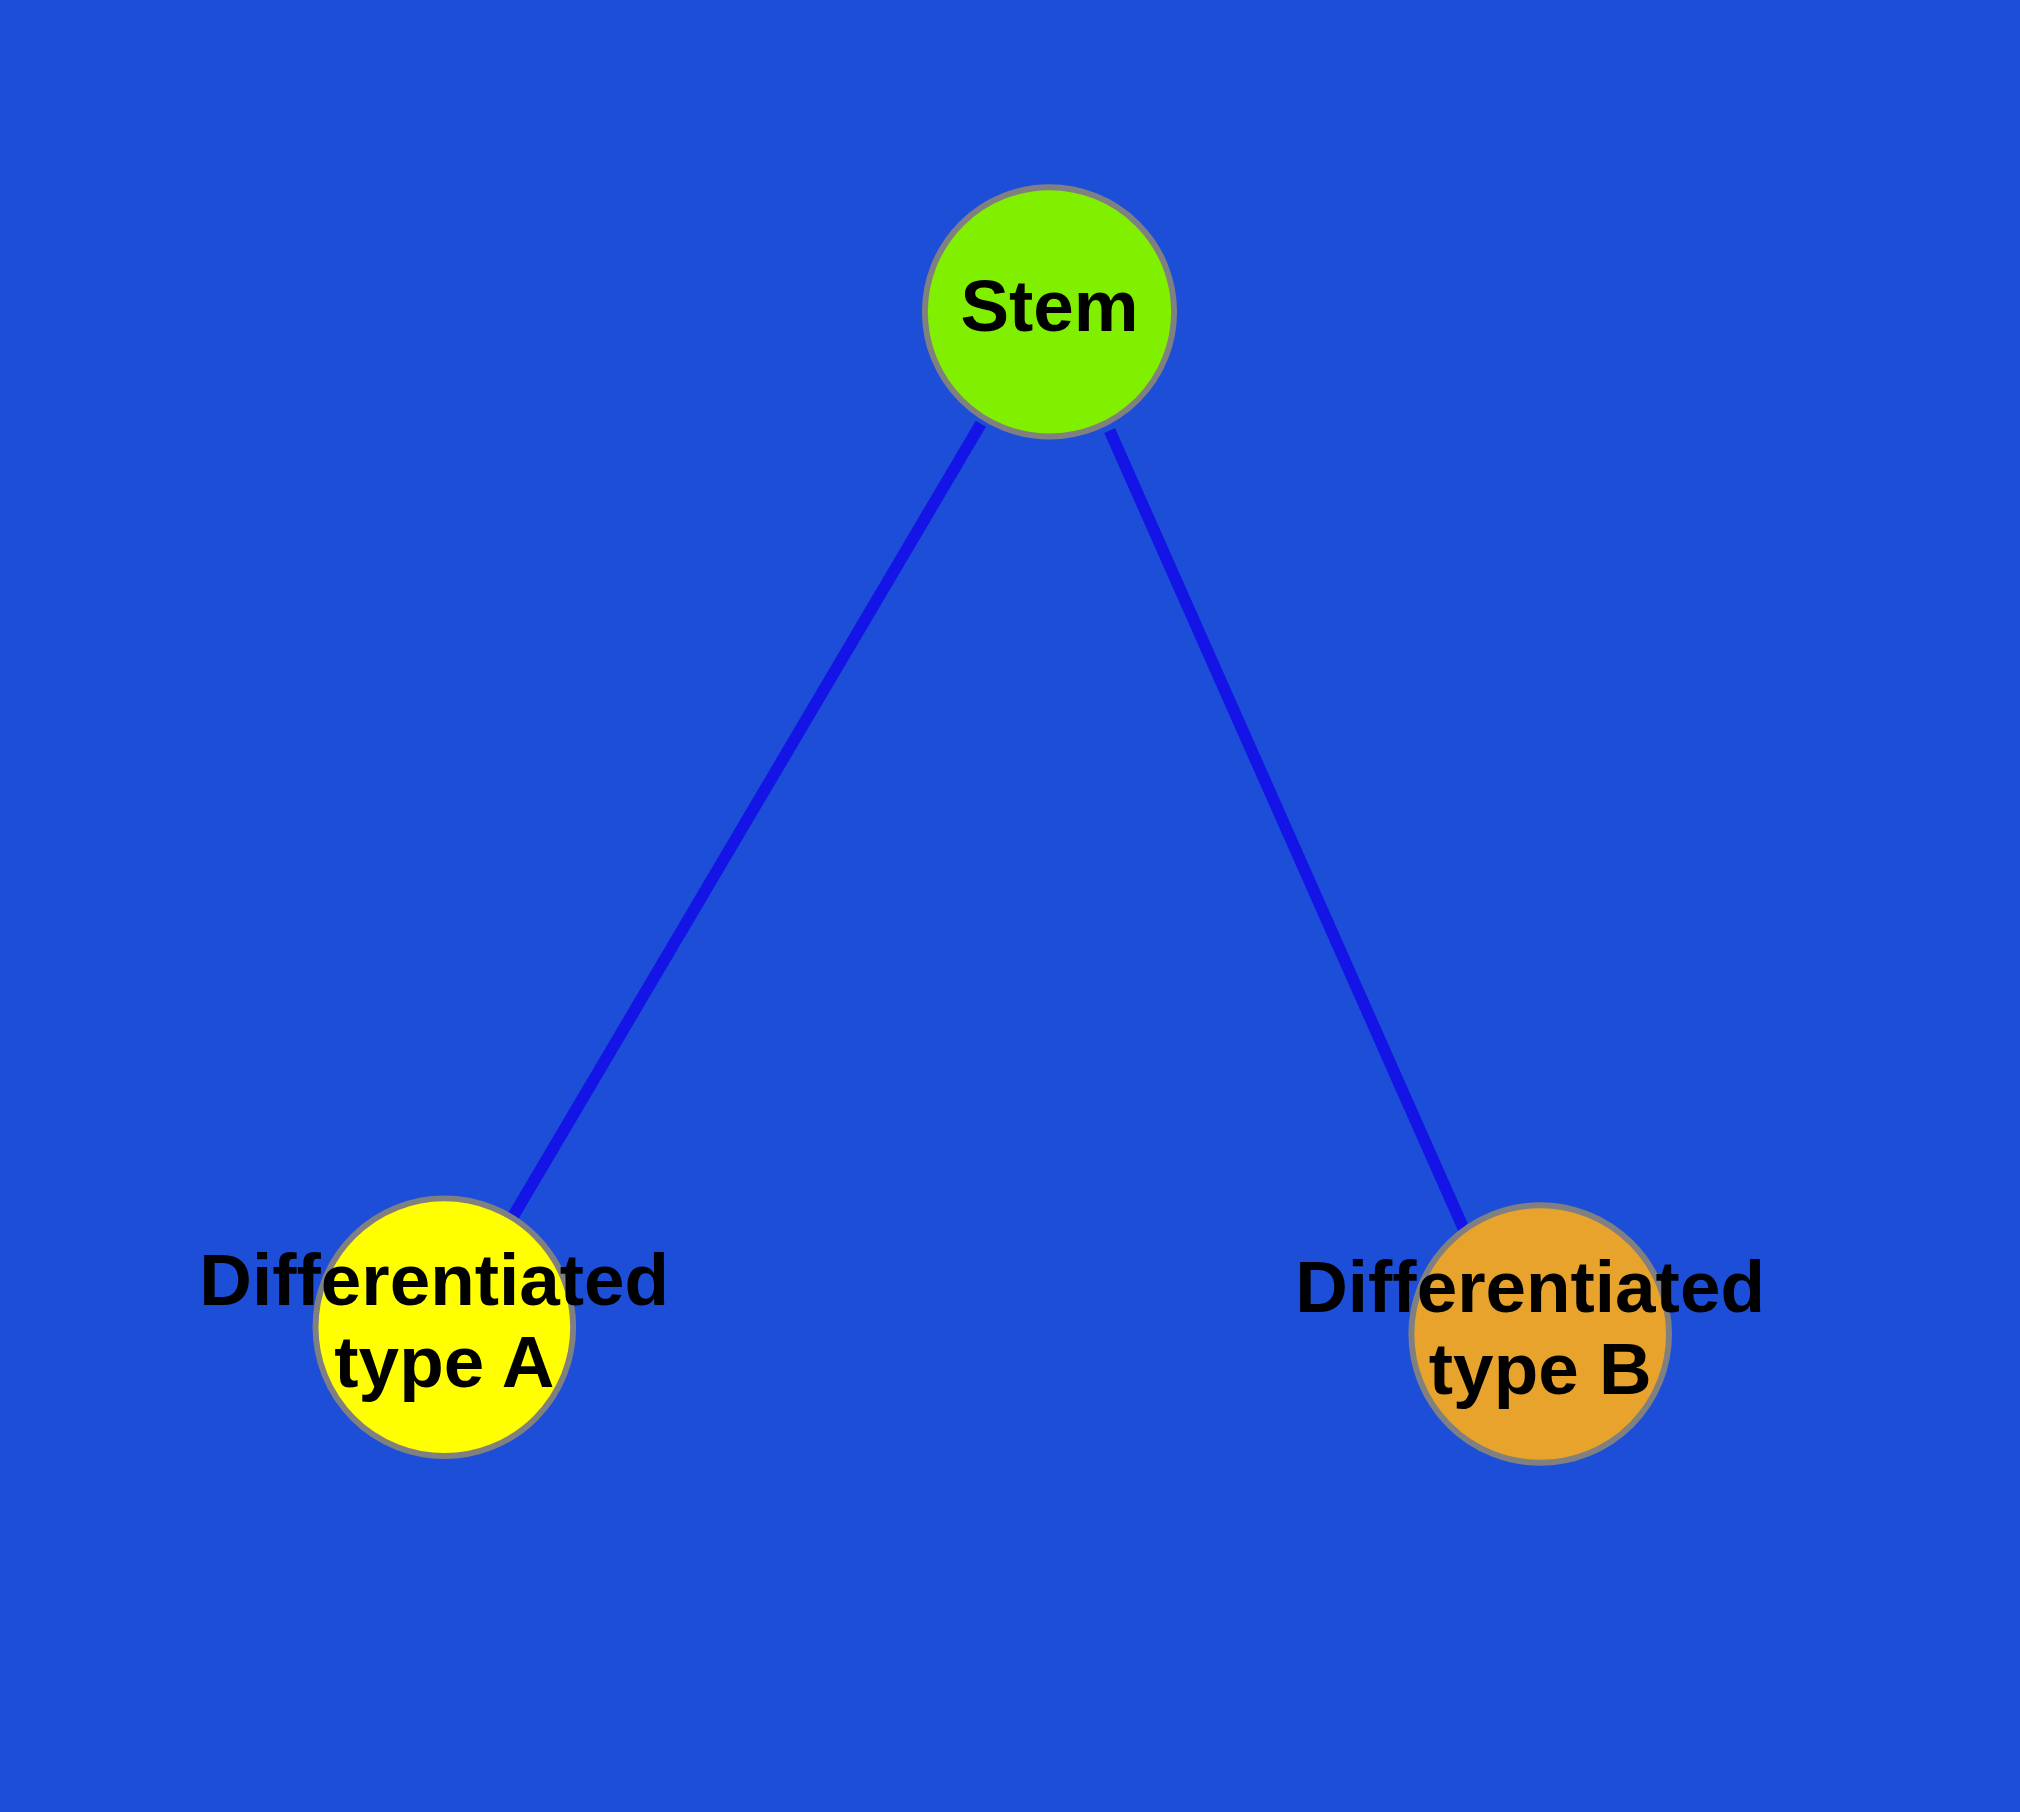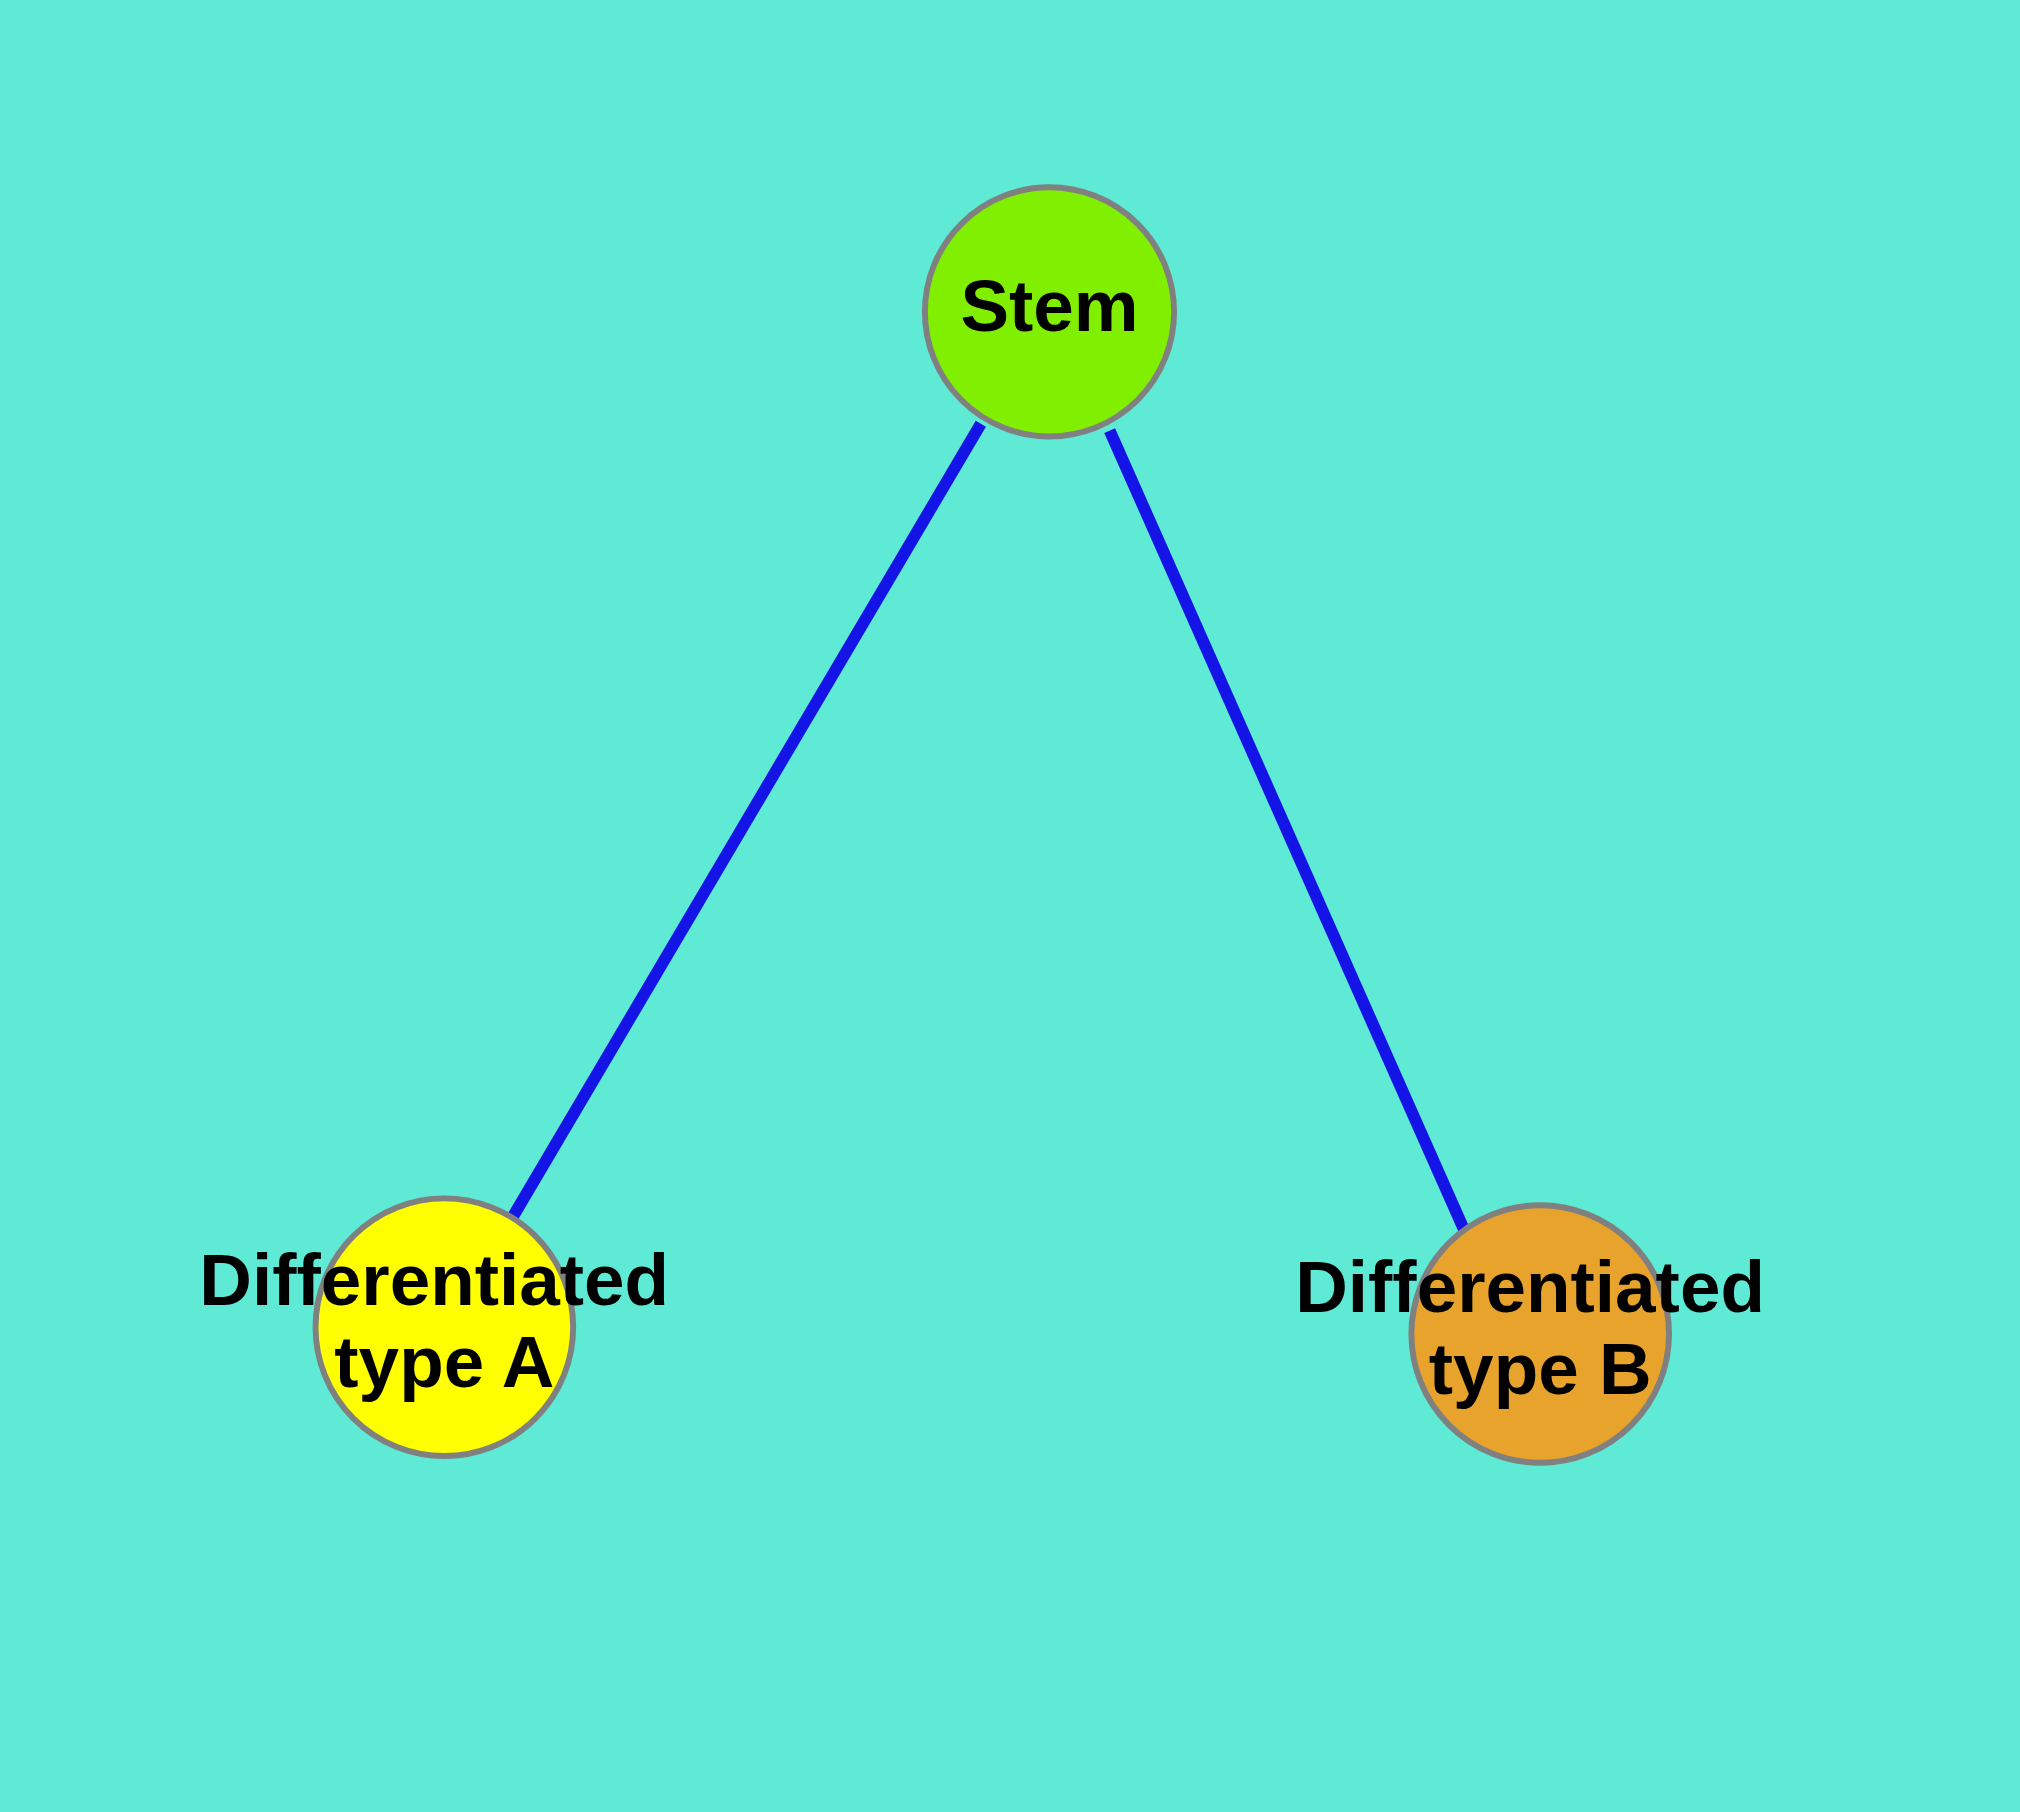--- a/index.html
+++ b/index.html
@@ -26,21 +26,21 @@
   .node-label-text {
     font-family: "Liberation Sans", sans-serif;
     font-weight: bold;
     fill: #000000;
     dominant-baseline: middle;
   }
 </style>
 </head>
 <body>
 
-<div id="canvas" style="background: #5eead4; width: 2021px; height: 1812px;">
+<div id="canvas" style="background: #1d4ed8; width: 2021px; height: 1812px;">
   <svg id="graph-svg" viewBox="0 0 2384 2138" xmlns="http://www.w3.org/2000/svg">
 
     <g>
       <line x1="1157" y1="500" x2="604" y2="1437" stroke="#1414e6" stroke-width="14" stroke-linecap="butt"></line>
       <line x1="1309" y1="508" x2="1728" y2="1453" stroke="#1414e6" stroke-width="14" stroke-linecap="butt"></line>
     </g>
 
     <g>
 
       <g>

